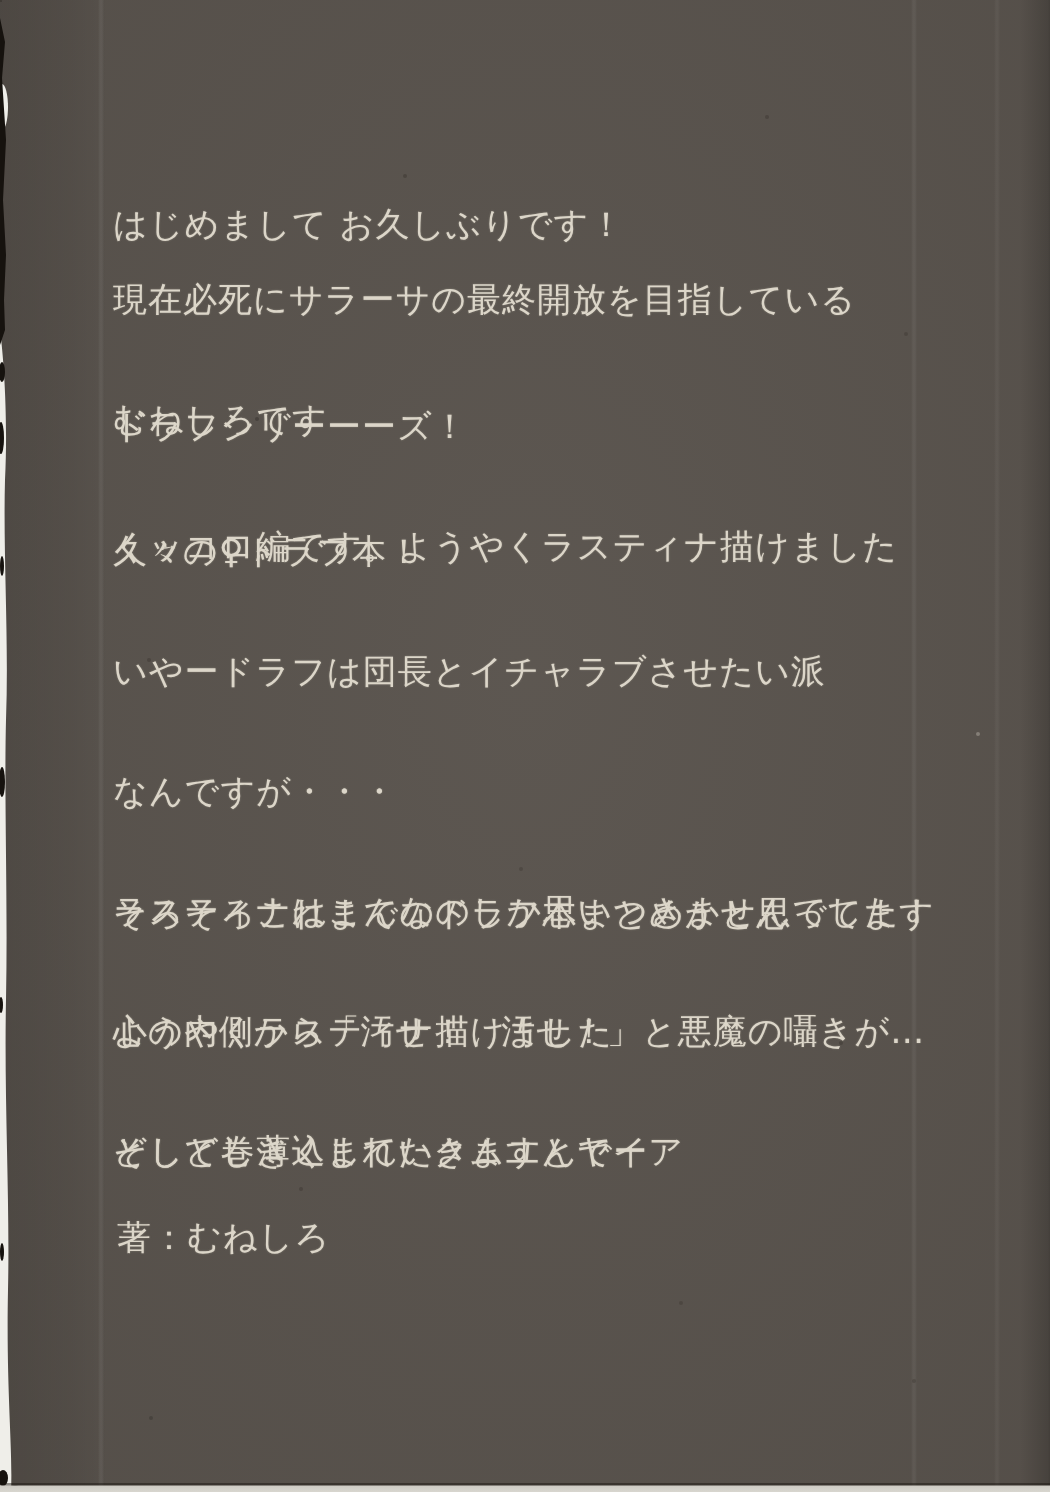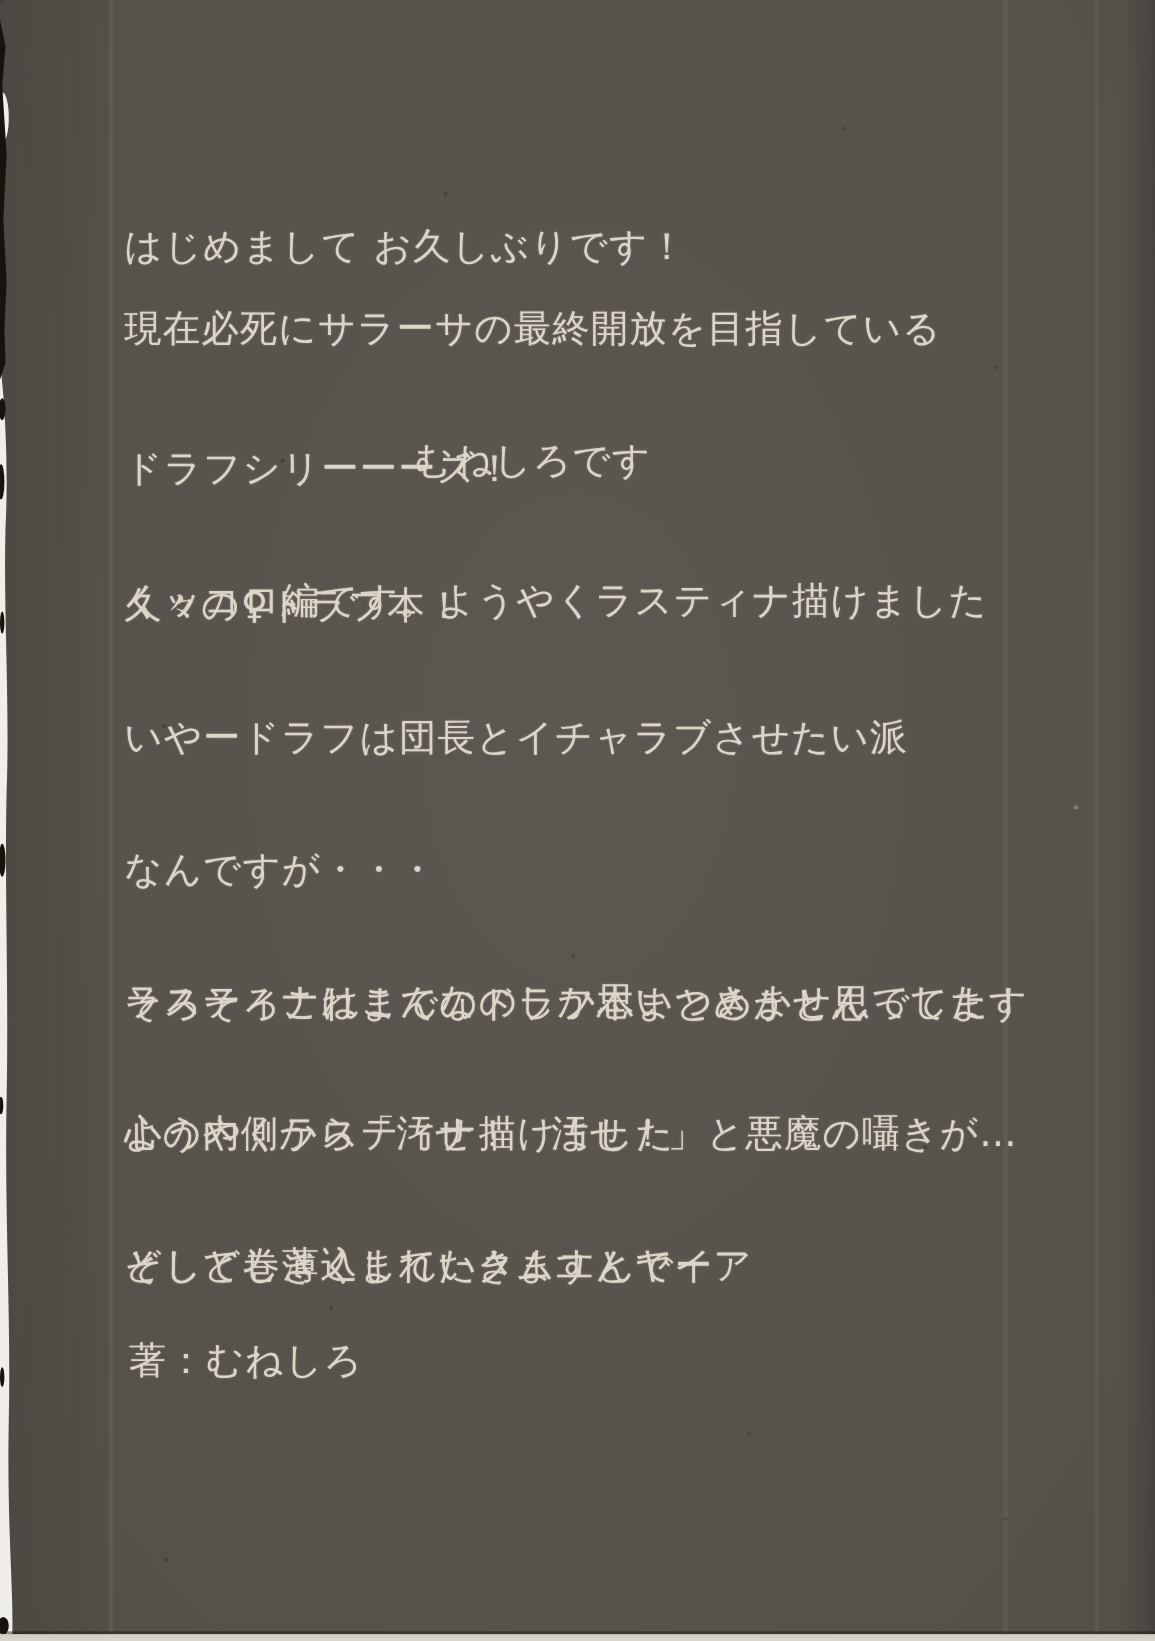--- a/index.html
+++ b/index.html
@@ -55,21 +55,21 @@
     inset: 0;
     color: #dcd6c9;
     font-size: 34px;
     letter-spacing: 1px;
     text-shadow: 0 0 2px rgba(235,228,212,0.35);
     white-space: pre;
   }
   .para { position: absolute; left: 113px; }
   .line { height: 40px; line-height: 40px; }
   .p1 { top: 124px; text-align: right; }
-  .p2 { top: 199px; text-align: center; }
+  .p2 { top: 199px; }
   .p3 { top: 326px; }
   .p4 { top: 451px; }
   .p5 { top: 813px; }
   .p6 { top: 931px; }
   .credits { top: 1137px; left: 117px; }
   .torn-edge {
     position: absolute;
     left: 0; top: 0;
     width: 20px; height: 1492px;
   }

